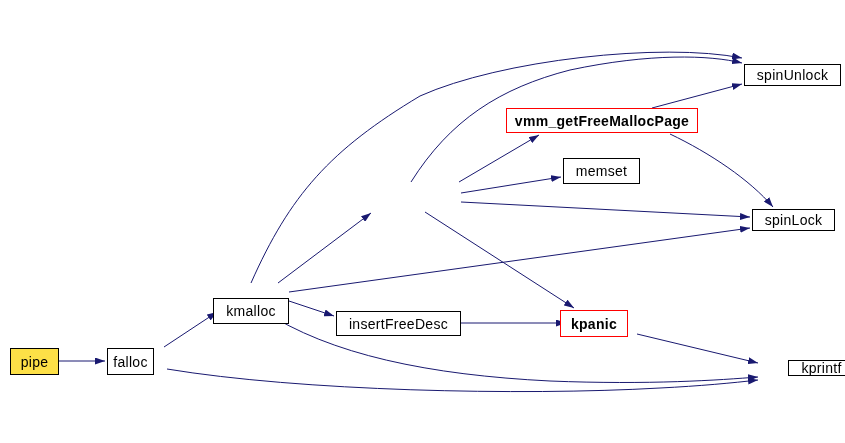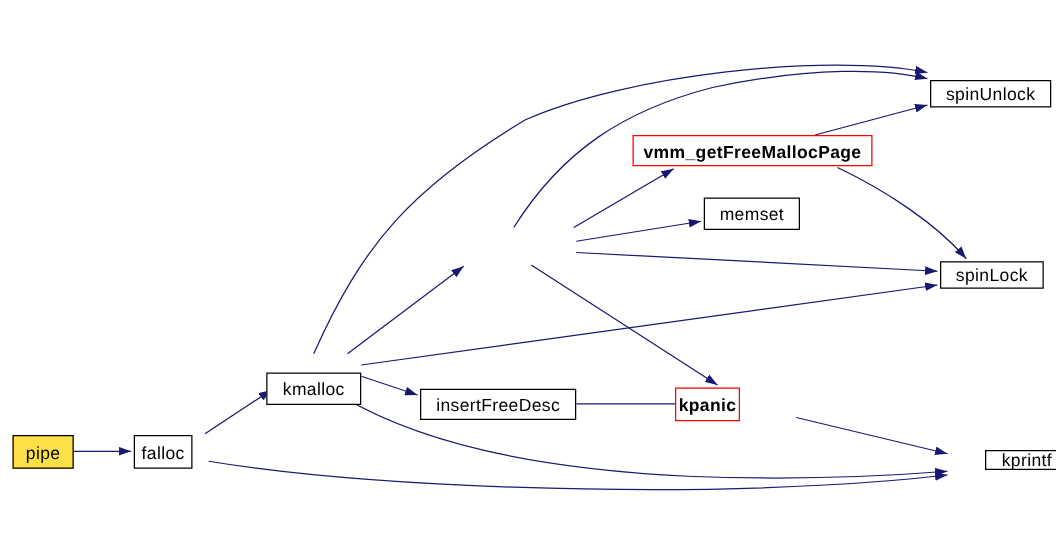--- a/index.html
+++ b/index.html
@@ -89,17 +89,17 @@
   <div class="node" style="left:336px; top:311px; width:125px; height:25px;">insertFreeDesc</div>
 
   <div class="node highlighted" style="left:506px; top:108px; width:192px; height:25px;">vmm_getFreeMallocPage</div>
 
   <div class="node" style="left:563px; top:158px; width:77px; height:26px;">memset</div>
 
   <div class="node" style="left:744px; top:64px; width:97px; height:22px;">spinUnlock</div>
 
   <div class="node" style="left:752px; top:209px; width:83px; height:22px;">spinLock</div>
 
-  <div class="node highlighted" style="left:540px; top:310px; width:52px; height:27px;">kpanic</div>
+  <div class="node highlighted" style="left:560px; top:310px; width:68px; height:27px;">kpanic</div>
 
   <div class="node" style="left:788px; top:360px; width:67px; height:16px;">kprintf</div>
 
 </div>
 
 </body></html>

